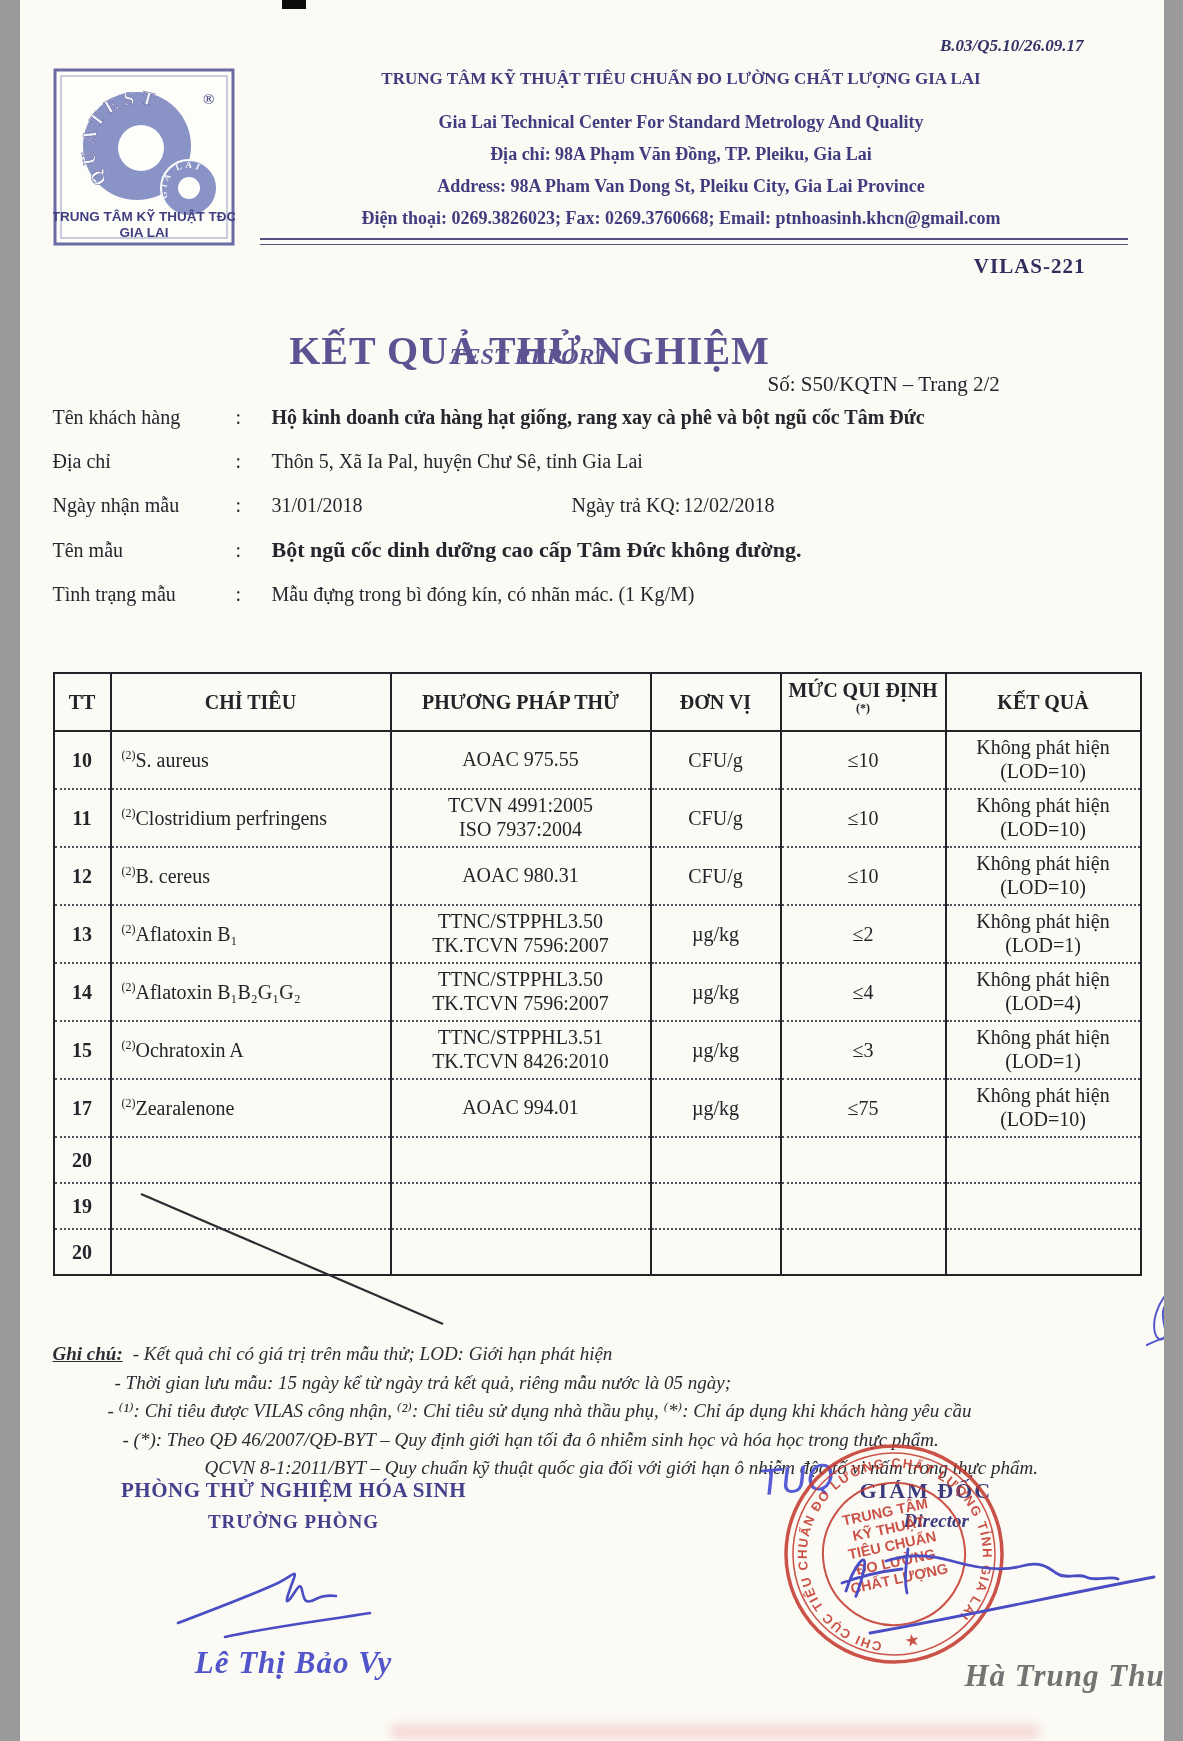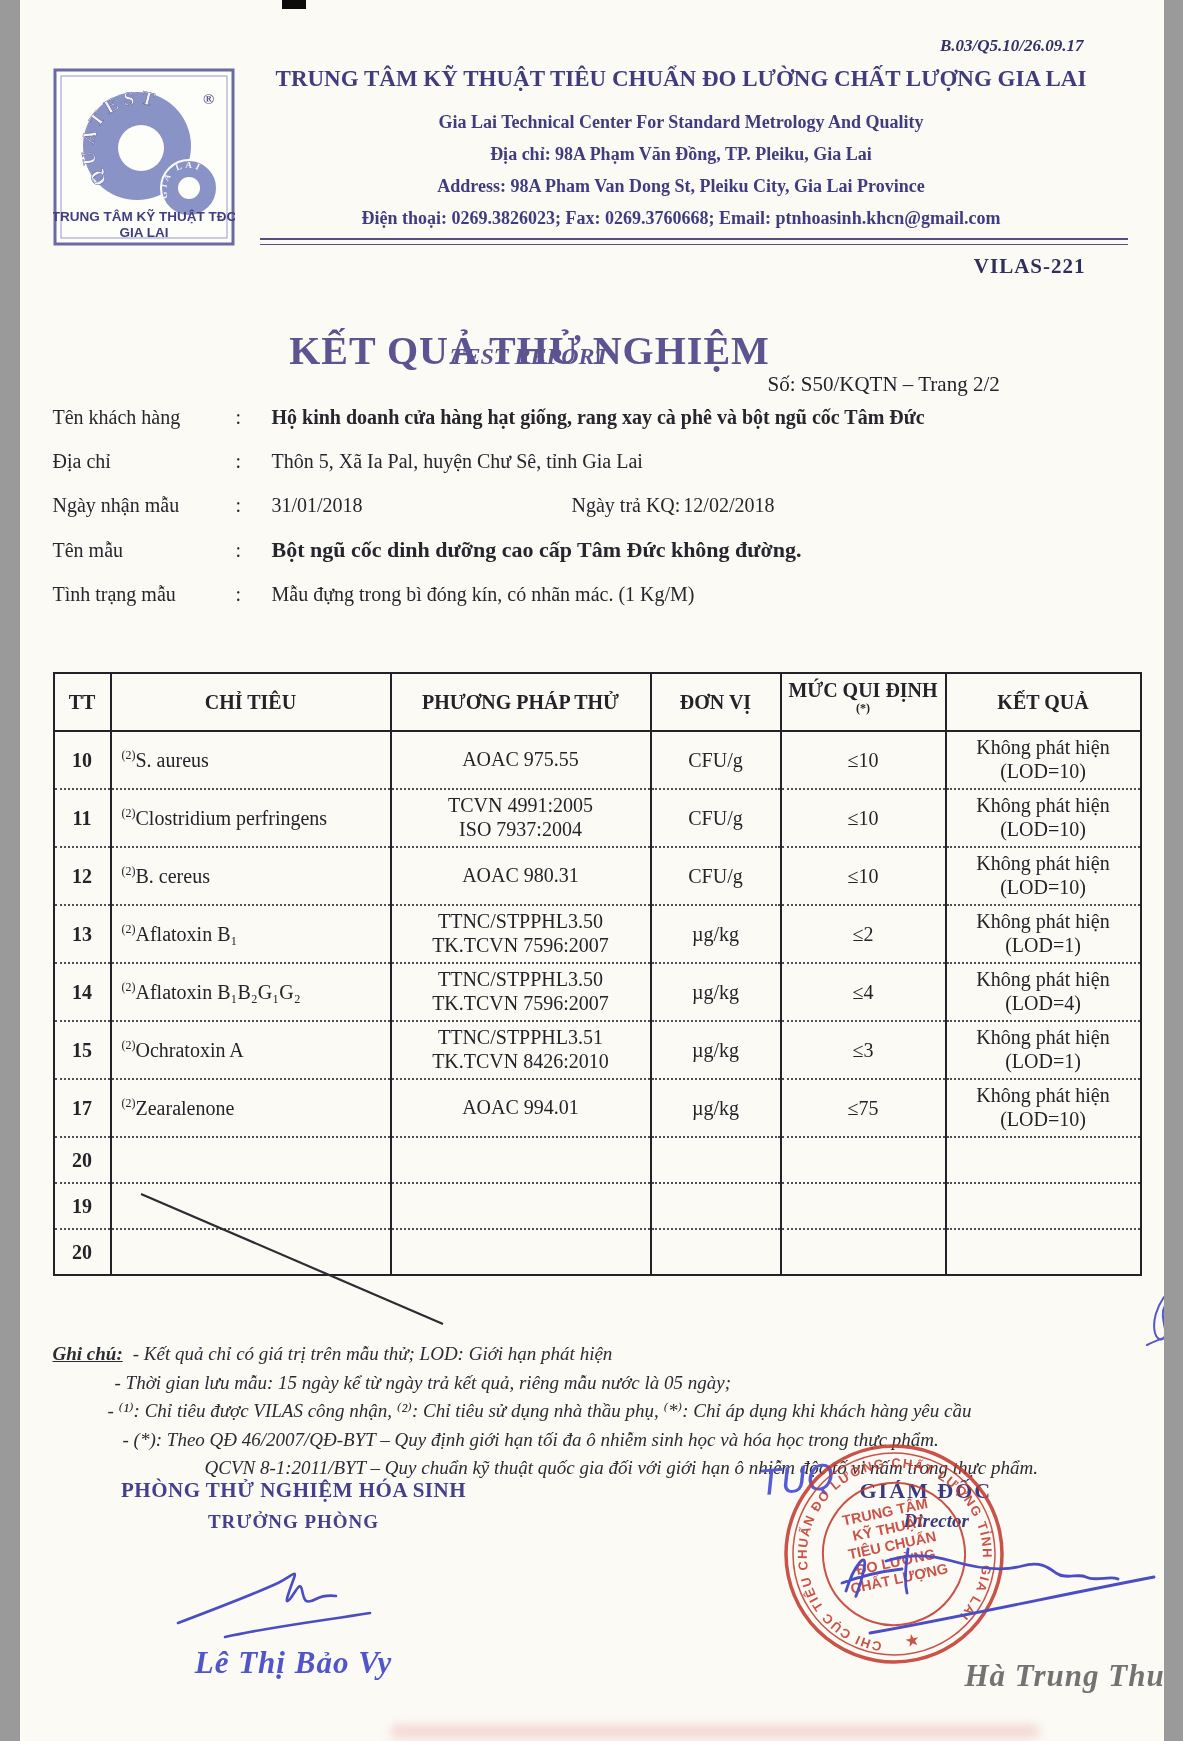--- a/index.html
+++ b/index.html
@@ -8,21 +8,21 @@
 
   .scan-mark{position:absolute;left:262px;top:0;width:24px;height:9px;background:#0c0c0c;}
 
   .form-code{position:absolute;top:36px;right:80px;font-style:italic;font-weight:bold;
              font-size:17px;color:#333264;}
 
   .logo{position:absolute;left:33px;top:68px;width:182px;height:178px;}
 
   .org-block{position:absolute;left:215px;top:64px;width:893px;text-align:center;
              color:#403c7e;font-weight:bold;}
-  .org-name{font-size:23px;line-height:30px;margin-bottom:12px;}
+  .org-name{font-size:17px;line-height:30px;margin-bottom:12px;}
   .org-line{font-size:18px;line-height:32px;}
 
   .header-rule{position:absolute;left:240px;top:238px;width:868px;height:4px;
                border-top:2px solid #54507f;border-bottom:1px solid #54507f;}
 
   .vilas{position:absolute;top:254px;right:78px;font-size:21px;font-weight:bold;
          color:#2f2e5c;letter-spacing:1px;}
 
   .title-vi{position:absolute;top:295px;left:0;width:1020px;text-align:center;
             font-size:40px;font-weight:bold;color:#5c5492;letter-spacing:1px;margin-top:32px;}

